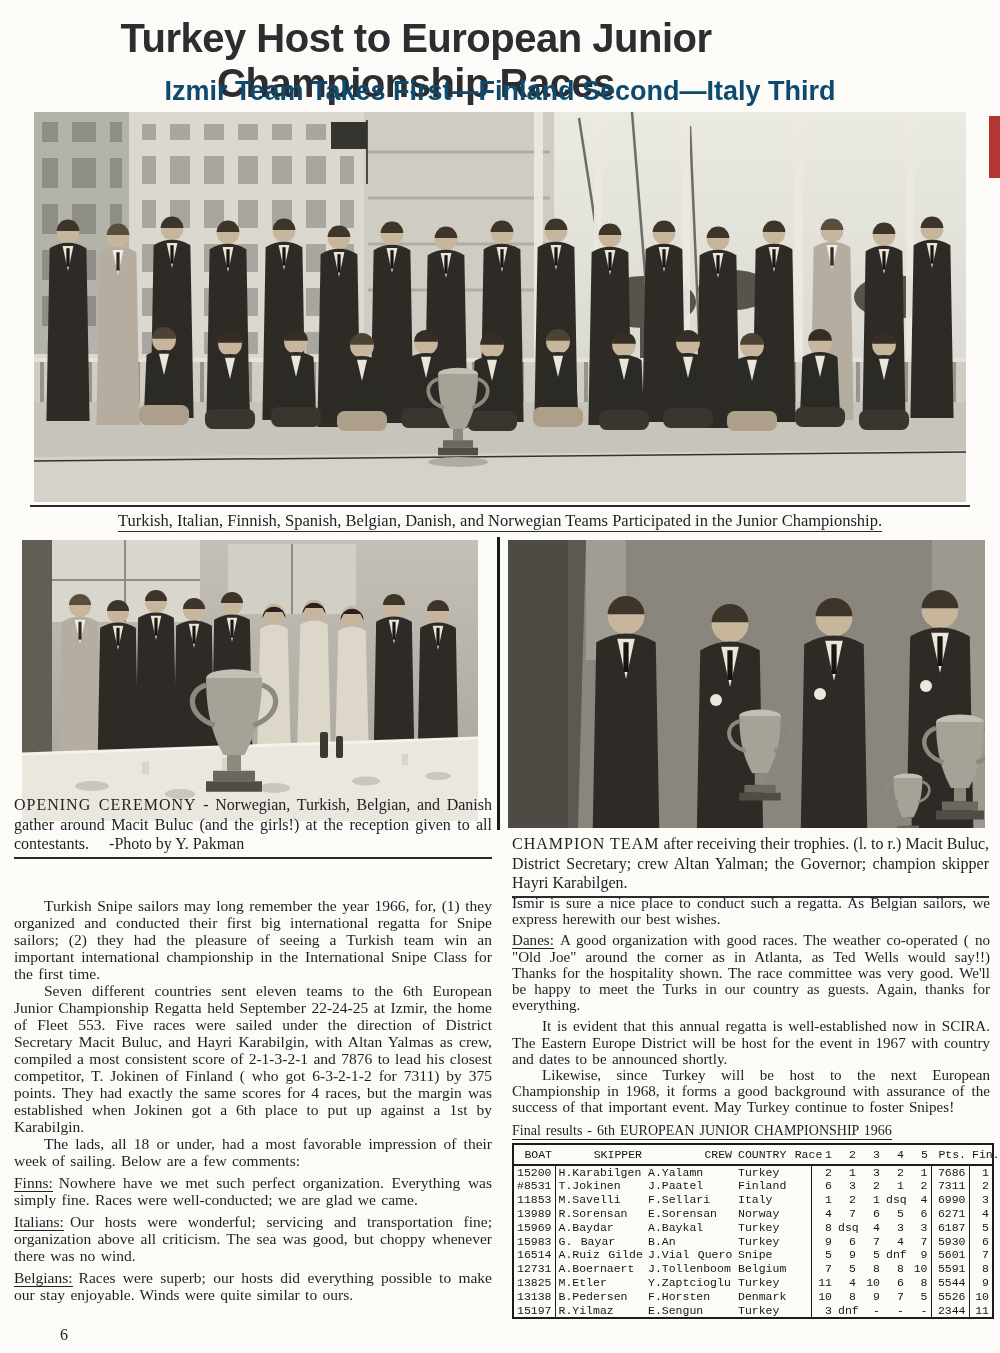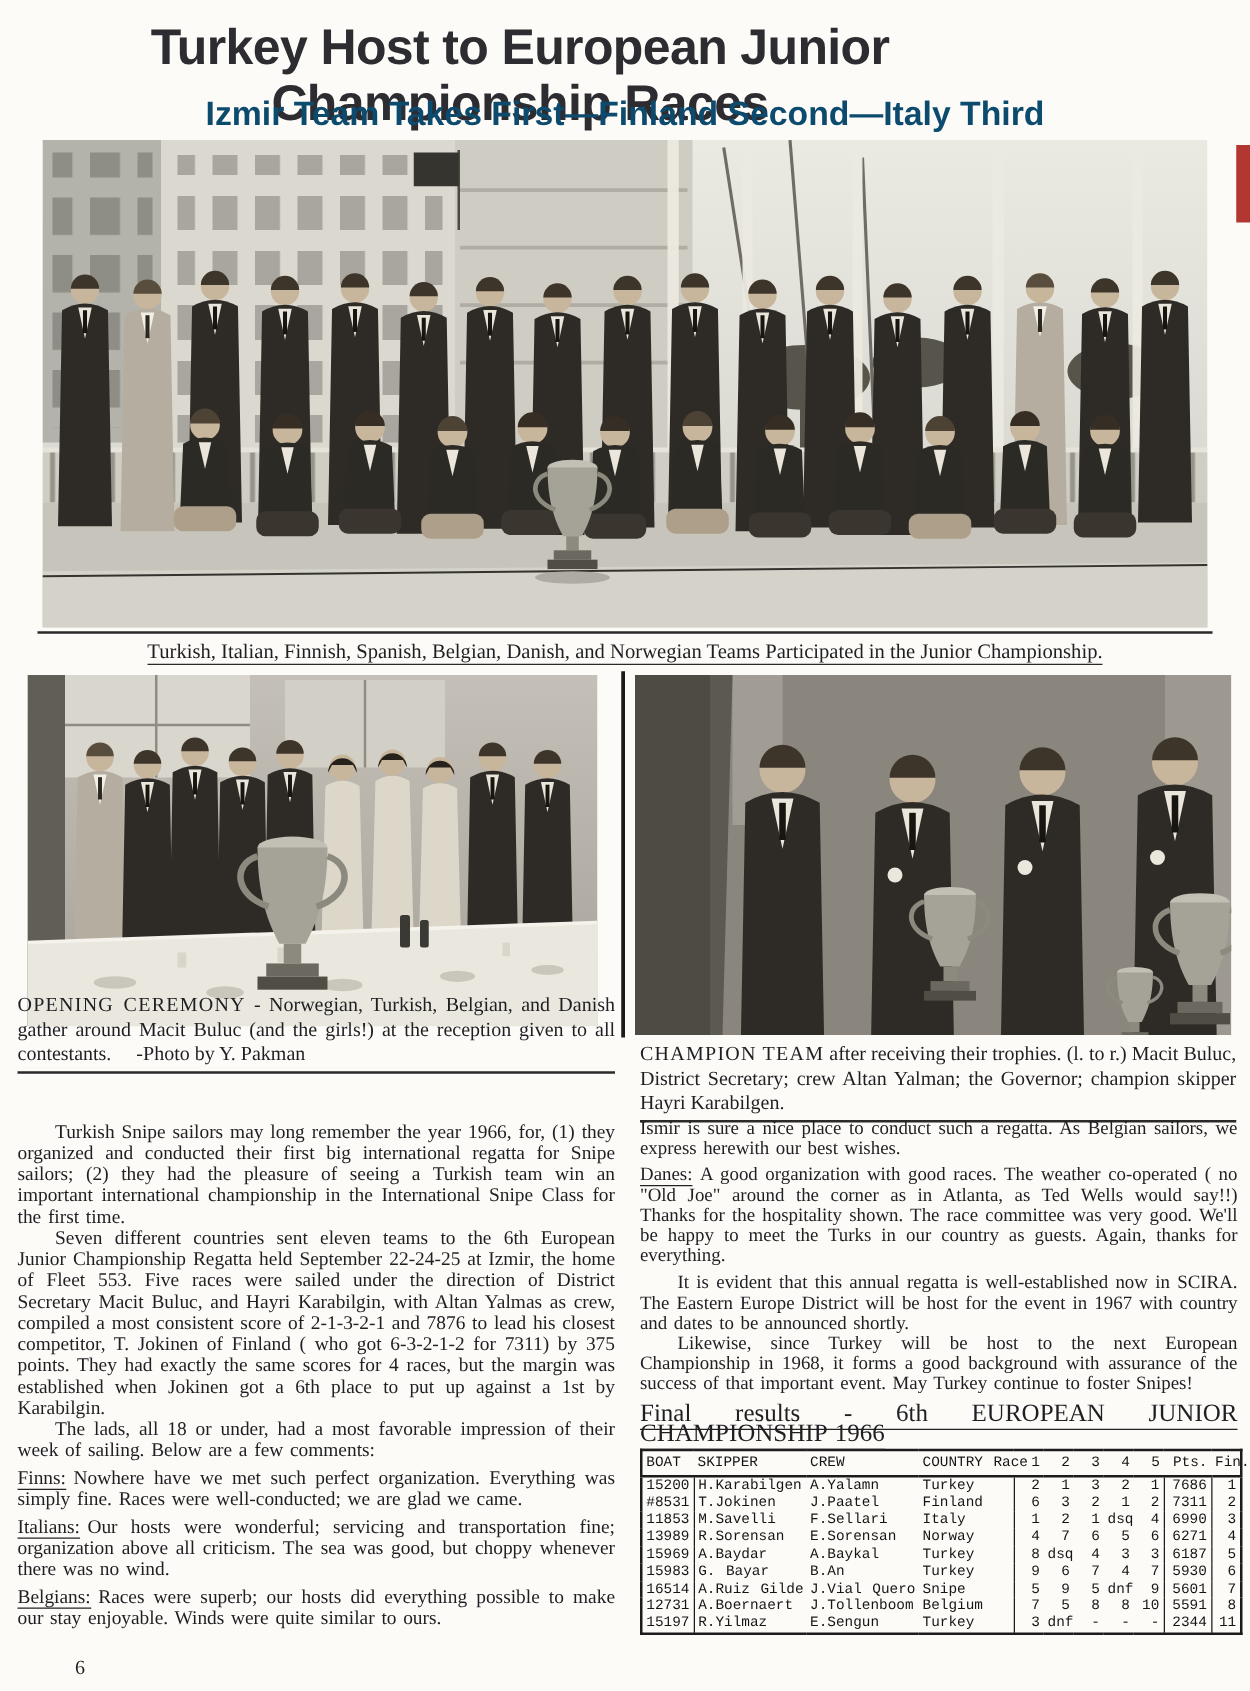--- a/index.html
+++ b/index.html
@@ -31,27 +31,27 @@
   .credit{margin-left:16px;white-space:nowrap;}
   
   .col{text-align:justify;word-spacing:1.5px;}
   #col-left{left:14px;top:897px;width:478px;font-size:15.5px;line-height:17px;}
   #col-right{left:512px;top:895px;width:478px;font-size:15.1px;line-height:16.2px;}
   .col p{margin:0;}
   .ind{text-indent:30px;}
   .cmt{margin-top:5px !important;}
   .lead{border-bottom:1.5px solid #222;margin-right:6px;}
   
-  #results-heading{margin-top:7px;font-size:20px;}
+  #results-heading{margin-top:7px;font-size:14px;}
   #results-heading .ul{border-bottom:1.5px solid #222;padding-bottom:1px;}
   table#results{margin-top:4px;border-collapse:collapse;table-layout:fixed;width:481px;
     font-family:"Liberation Mono","DejaVu Sans Mono",monospace;font-size:11.5px;line-height:13.8px;
     color:#151515;border:2px solid #1b1b1b;}
   #results th{font-weight:normal;border-bottom:2px solid #1b1b1b;padding:3px 3px 2px;
-    text-align:left;white-space:nowrap;overflow:visible;}
+    text-align:right;white-space:nowrap;overflow:visible;}
   #results td{padding:0 3px;height:13.8px;white-space:nowrap;overflow:visible;}
   #results .c0{width:42px;}
   #results .c1{width:90px;}
   #results .c2{width:90px;}
   #results .c3{width:76px;}
   #results .c4,#results .c5,#results .c6,#results .c7,#results .c8{width:24px;text-align:right;}
   #results .c9{width:38px;text-align:right;}
   #results .c10{width:24px;text-align:right;}
   #results td.c0,#results td.c3,#results td.c8,#results td.c9{border-right:1.5px solid #1b1b1b;}
   #results th.c4,#results th.c5,#results th.c6,#results th.c7,#results th.c8,
@@ -442,20 +442,46 @@
             <td class="c3">Belgium</td>
             <td class="c4">7</td>
             <td class="c5">5</td>
             <td class="c6">8</td>
             <td class="c7">8</td>
             <td class="c8">10</td>
             <td class="c9">5591</td>
             <td class="c10">8</td>
           </tr>
           <tr>
+            <td class="c0">13825</td>
+            <td class="c1">M.Etler</td>
+            <td class="c2">Y.Zaptcioglu</td>
+            <td class="c3">Turkey</td>
+            <td class="c4">11</td>
+            <td class="c5">4</td>
+            <td class="c6">10</td>
+            <td class="c7">6</td>
+            <td class="c8">8</td>
+            <td class="c9">5544</td>
+            <td class="c10">9</td>
+          </tr>
+          <tr>
+            <td class="c0">13138</td>
+            <td class="c1">B.Pedersen</td>
+            <td class="c2">F.Horsten</td>
+            <td class="c3">Denmark</td>
+            <td class="c4">10</td>
+            <td class="c5">8</td>
+            <td class="c6">9</td>
+            <td class="c7">7</td>
+            <td class="c8">5</td>
+            <td class="c9">5526</td>
+            <td class="c10">10</td>
+          </tr>
+          <tr>
             <td class="c0">15197</td>
             <td class="c1">R.Yilmaz</td>
             <td class="c2">E.Sengun</td>
             <td class="c3">Turkey</td>
             <td class="c4">3</td>
             <td class="c5">dnf</td>
             <td class="c6">-</td>
             <td class="c7">-</td>
             <td class="c8">-</td>
             <td class="c9">2344</td>

